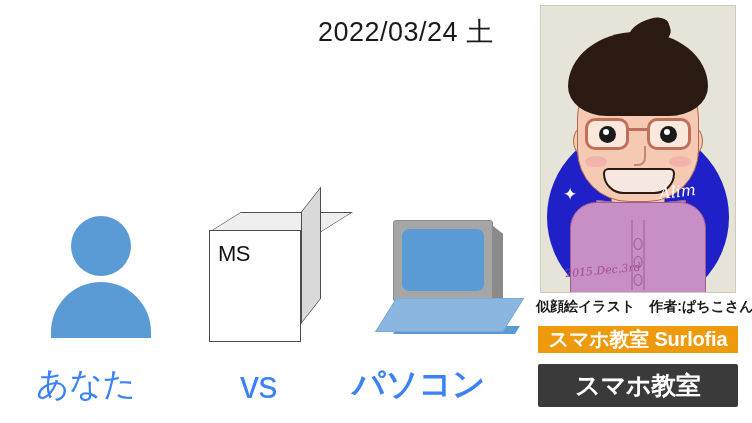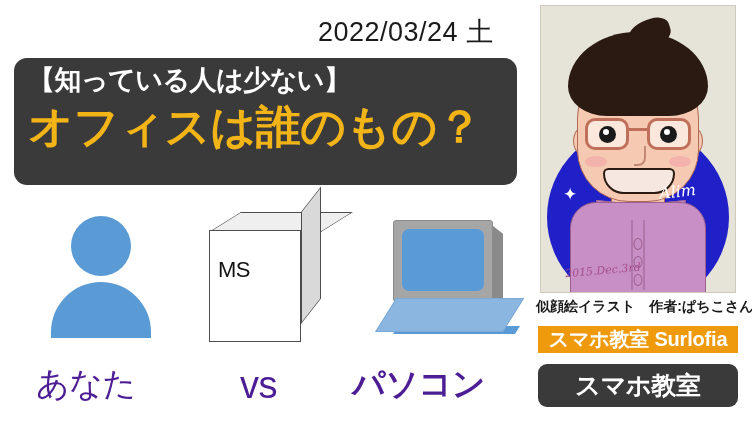--- a/index.html
+++ b/index.html
@@ -126,21 +126,21 @@
     height: 112px;
     background: #d9d9d9;
     border: 1.5px solid #4d4d4d;
     box-sizing: border-box;
     transform: skewY(-52deg);
     transform-origin: top left;
   }
   .office-box .box-text {
     position: absolute;
     left: 4px;
-    top: 44px;
+    top: 28px;
     width: 88px;
     text-align: left;
     color: #111111;
     font-size: 22px;
     line-height: 1.28;
     padding-left: 5px;
     box-sizing: border-box;
     z-index: 4;
     letter-spacing: -0.5px;
   }
@@ -203,21 +203,21 @@
     height: 8px;
     background: #5b9bd5;
     transform: skewX(-32deg);
     transform-origin: bottom left;
   }
 
   
   .caption {
     position: absolute;
     font-size: 33px;
-    color: #4c1d95;
+    color: #3b82f6;
     white-space: nowrap;
     letter-spacing: -0.5px;
   }
   .cap-you   { left: 36px;  top: 362px; }
   .cap-vs    { left: 240px; top: 364px; font-size: 38px; }
   .cap-pc    { left: 352px; top: 362px; font-weight: bold; }
 
   
   .portrait {
     position: absolute;
@@ -482,40 +482,36 @@
   .class-badge {
     position: absolute;
     left: 538px;
     top: 364px;
     width: 200px;
     height: 43px;
     background: #3a3a3a;
     color: #ffffff;
     font-size: 25px;
     font-weight: bold;
-    border-radius: 9px;
+    border-radius: 2px;
     display: flex;
     align-items: center;
     justify-content: center;
     white-space: nowrap;
     letter-spacing: -0.3px;
     box-sizing: border-box;
   }
 </style>
 </head>
 <body>
 
 <div id="stage">
 
   <div class="date-line">2022/03/24 土</div>
 
-  <div class="headline-box">
-    <div class="headline-sub">【知っている人は少ない】</div>
-    <div class="headline-main">オフィスは誰のもの？</div>
-  </div>
 
   <div class="person-icon">
     <div class="person-head"></div>
     <div class="person-body"></div>
   </div>
 
   <div class="office-box">
     <div class="top"></div>
     <div class="side"></div>
     <div class="face"></div>

